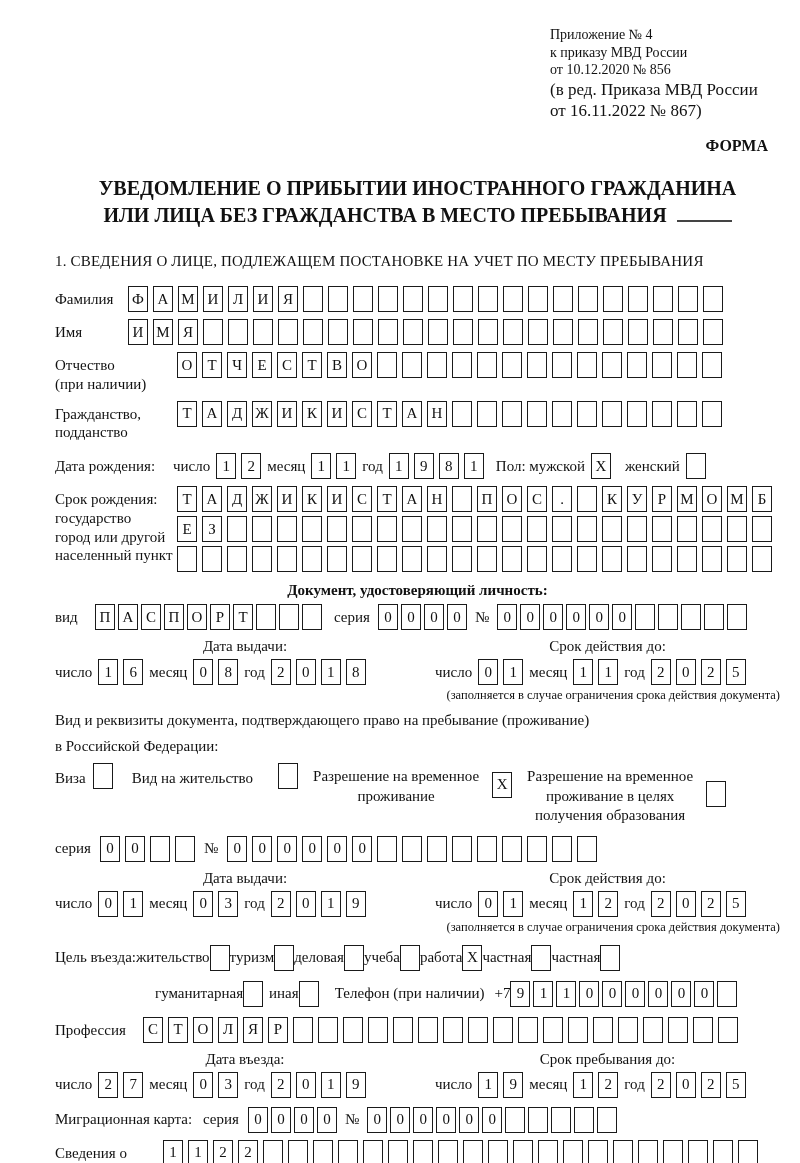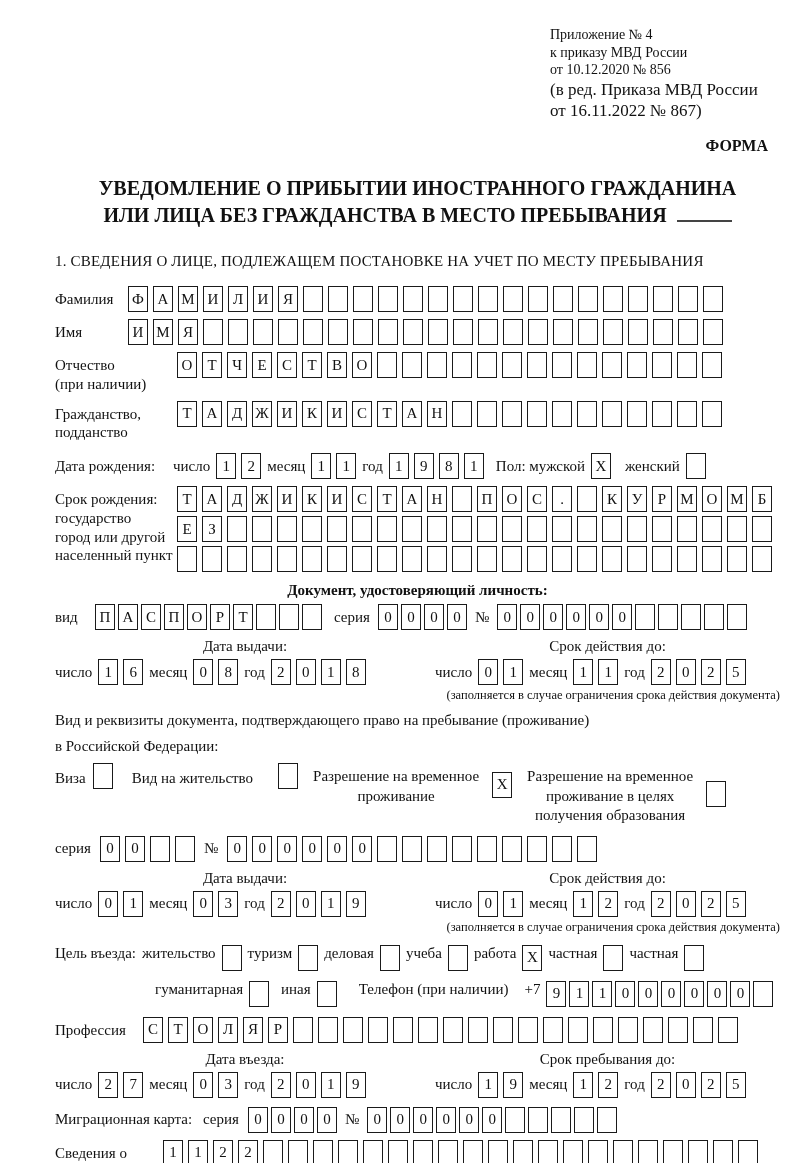--- a/index.html
+++ b/index.html
@@ -38,21 +38,21 @@
   .col-h { text-align:center; font-size:15px; margin-bottom:4px; }
   .note-r { text-align:right; font-size:12.5px; margin-top:3px; }
 
   .intro { font-size:15px; margin-top:9px; }
 
   .optrow { display:flex; align-items:flex-start; gap:9px; margin-top:8px; font-size:15px; }
   .opt { display:inline-flex; align-items:center; gap:7px; }
   .opt-txt { padding-top:4px; white-space:nowrap; }
   .opt-wide { width:178px; text-align:center; padding-top:4px; line-height:1.3; }
 
-  .purpose-row { display:flex; gap:6px; font-size:15px; margin-top:10px; flex-wrap:nowrap; }
+  .purpose-row { display:flex; align-items:center; gap:0; font-size:15px; margin-top:10px; flex-wrap:nowrap; }
   .purpose-row .pl { white-space:nowrap; }
   .indent100 { margin-left:100px; }
   .nowrap { white-space:nowrap; }
 </style>
 </head>
 <body>
 
 <div class="page">
 
   <div class="hdr">

